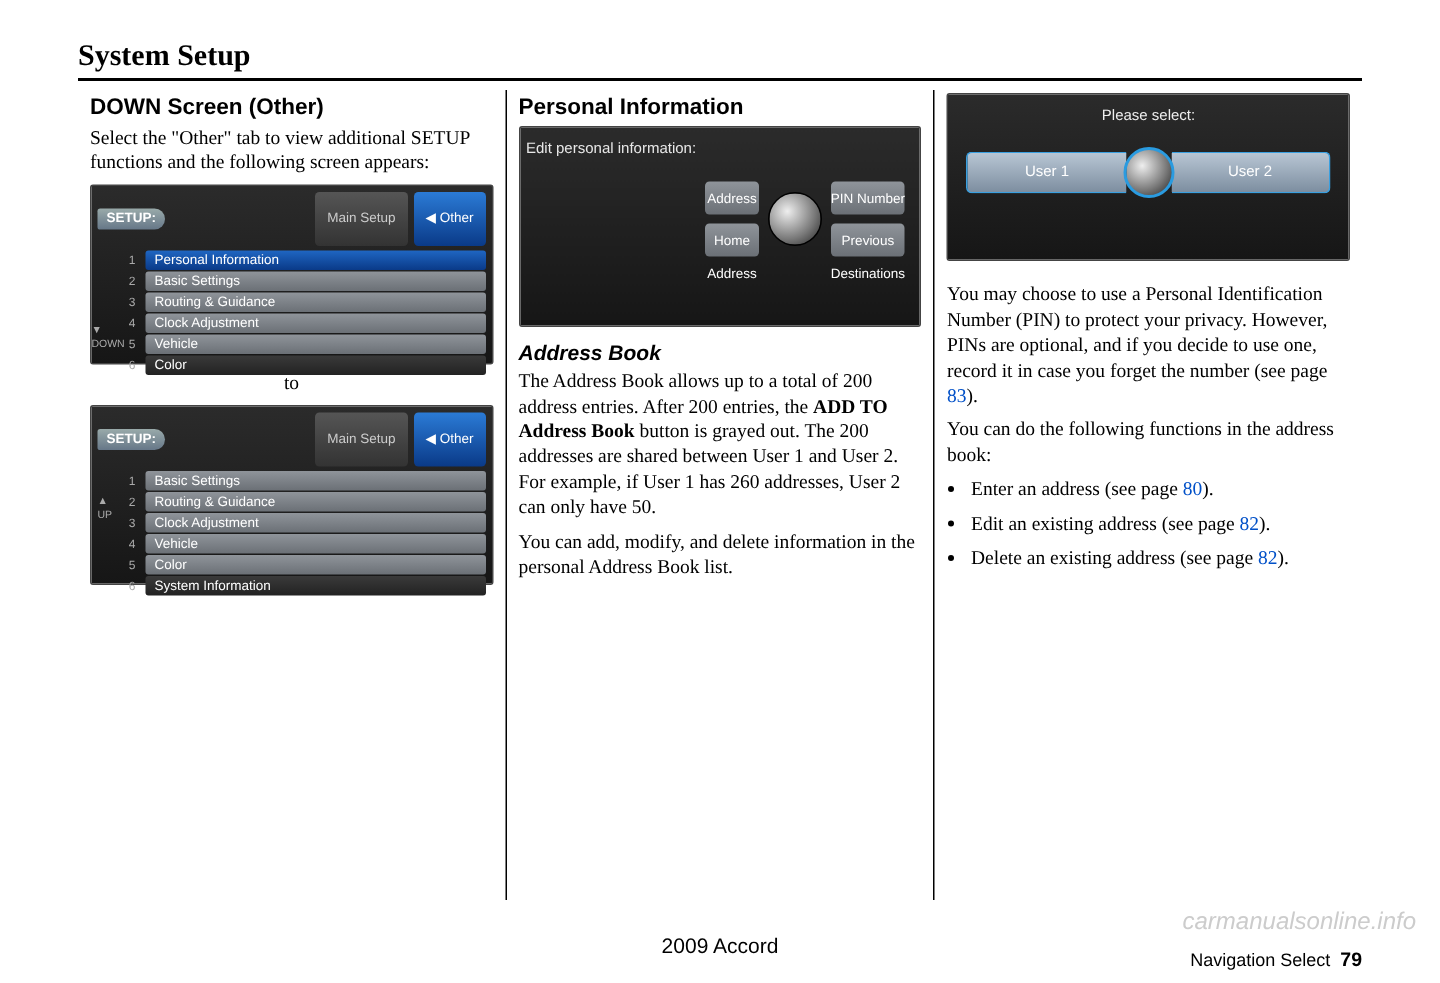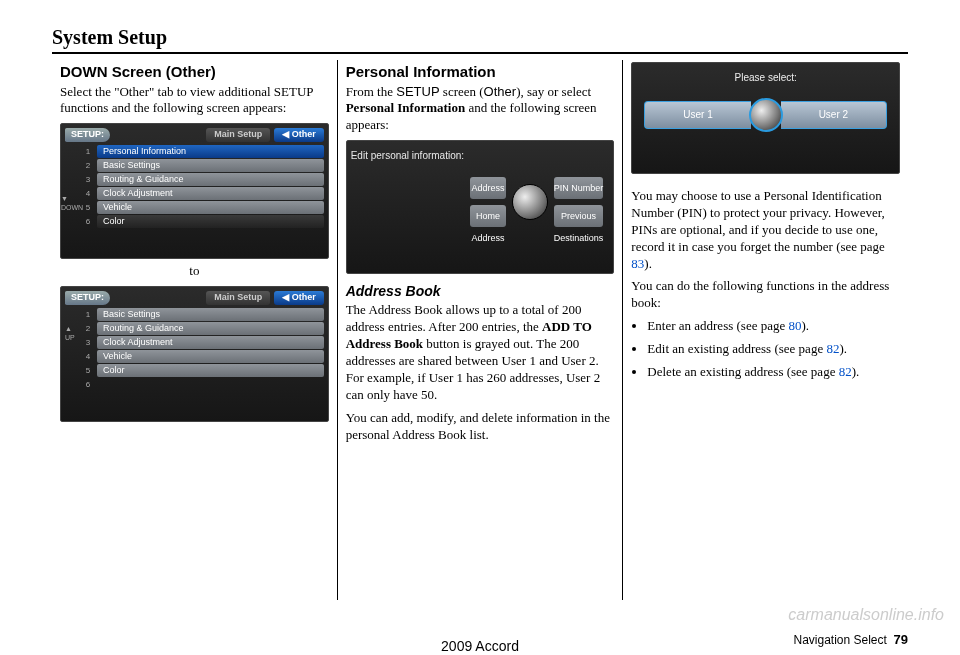--- a/index.html
+++ b/index.html
@@ -63,21 +63,21 @@
   }
   p { margin: 0 0 6px 0; }
   .sans { font-family: Arial, sans-serif; }
   .bold { font-weight: bold; }
   .link { color: #0050c8; }
   ul { margin: 4px 0; padding-left: 16px; }
   li { margin-bottom: 6px; }
   .to { text-align: center; margin: 4px 0 6px 0; }
   .footer-center {
     position: absolute;
-    bottom: 0;
+    bottom: 16px;
     width: 100%;
     text-align: center;
     font-family: Arial, sans-serif;
     font-size: 14px;
   }
   .footer-right {
     position: absolute;
     bottom: 6px;
     right: 52px;
     font-family: Arial, sans-serif;
@@ -89,40 +89,39 @@
   .screen {
     width: 100%;
     border: 1px solid #444;
     border-radius: 2px;
     background: linear-gradient(#2b2b2b, #161616);
     color: #ddd;
     font-family: Verdana, sans-serif;
     font-size: 10px;
     box-sizing: border-box;
   }
-  .setup-screen { height: 136px; padding: 4px; }
+  .setup-screen { height: 120px; padding: 4px; }
   .setup-head {
     display: flex;
     align-items: center;
     gap: 4px;
     margin-bottom: 3px;
   }
   .setup-label {
     background: linear-gradient(#9aa,#678);
     color: #fff;
     padding: 1px 6px;
     border-radius: 2px 8px 8px 2px;
     font-weight: bold;
     font-size: 9px;
   }
   .tab {
-    padding: 1px 8px;
+    padding: 12px 8px;
     border-radius: 3px;
     font-size: 9px;
-    font-weight: bold;
   }
   .tab-main { background: linear-gradient(#555,#333); color:#ccc; }
   .tab-other { background: linear-gradient(#2b7bd6,#0a3a88); color:#fff; }
   .setup-body { display: flex; gap: 4px; }
   .setup-list { flex: 1; display: flex; flex-direction: column; gap: 1px; }
   .nums { width: 10px; display: flex; flex-direction: column; gap: 1px; align-items: center; font-size:8px; color:#aaa; }
   .nums span { height: 13px; line-height:13px; }
   .row {
     height: 13px;
     line-height: 13px;
@@ -233,30 +232,28 @@
               <span>4</span>
               <span>5</span>
               <span>6</span>
           </div>
           <div class="setup-list">
             <div class="row">Basic Settings</div>
             <div class="row">Routing &amp; Guidance</div>
             <div class="row">Clock Adjustment</div>
             <div class="row">Vehicle</div>
             <div class="row">Color</div>
+            <div class="row dark">System Information</div>
           </div>
         </div>
       </div>
     </div>
 
     <div class="col div-middle">
       <h2 class="section">Personal Information</h2>
-      <p>
-        <span>From the </span><span class="sans">SETUP</span><span> screen (</span><span class="sans">Other</span><span>), say or select </span><span class="bold">Personal Information</span><span> and the following screen appears:</span>
-      </p>
 
       <div class="screen edit-screen">
         <div class="edit-title">Edit personal information:</div>
         <div class="edit-grid">
           <div class="btn-col">
             <div class="btn">Address Book</div>
             <div class="btn">Home Address</div>
           </div>
           <div class="big-dial"></div>
           <div class="btn-col">

